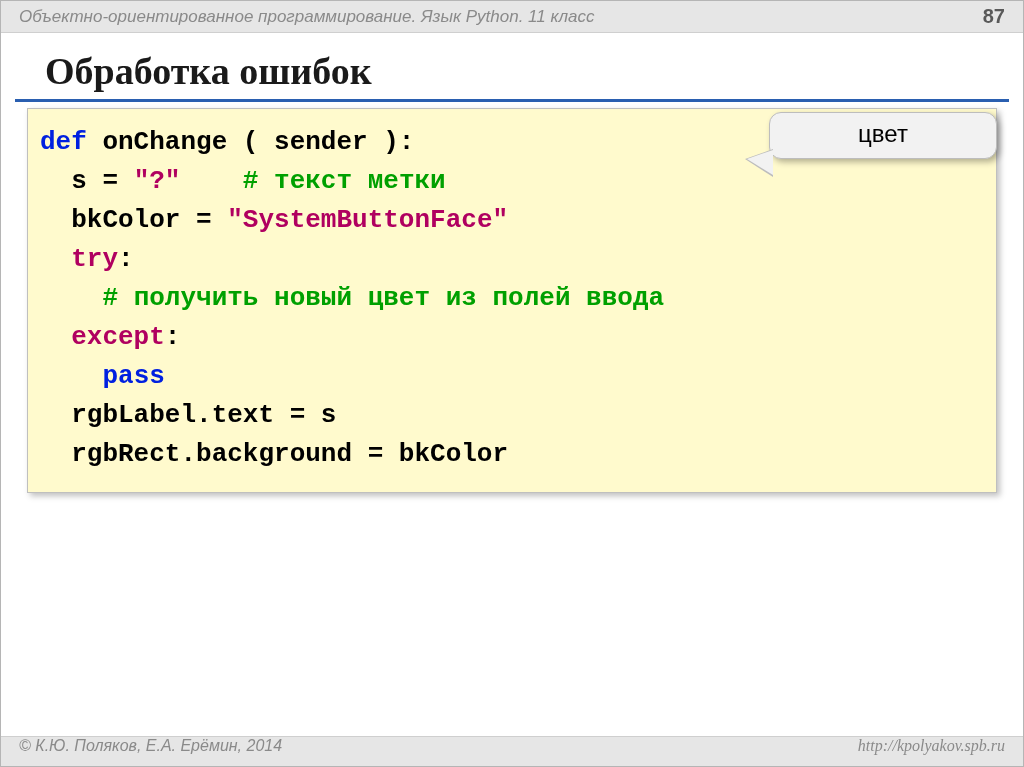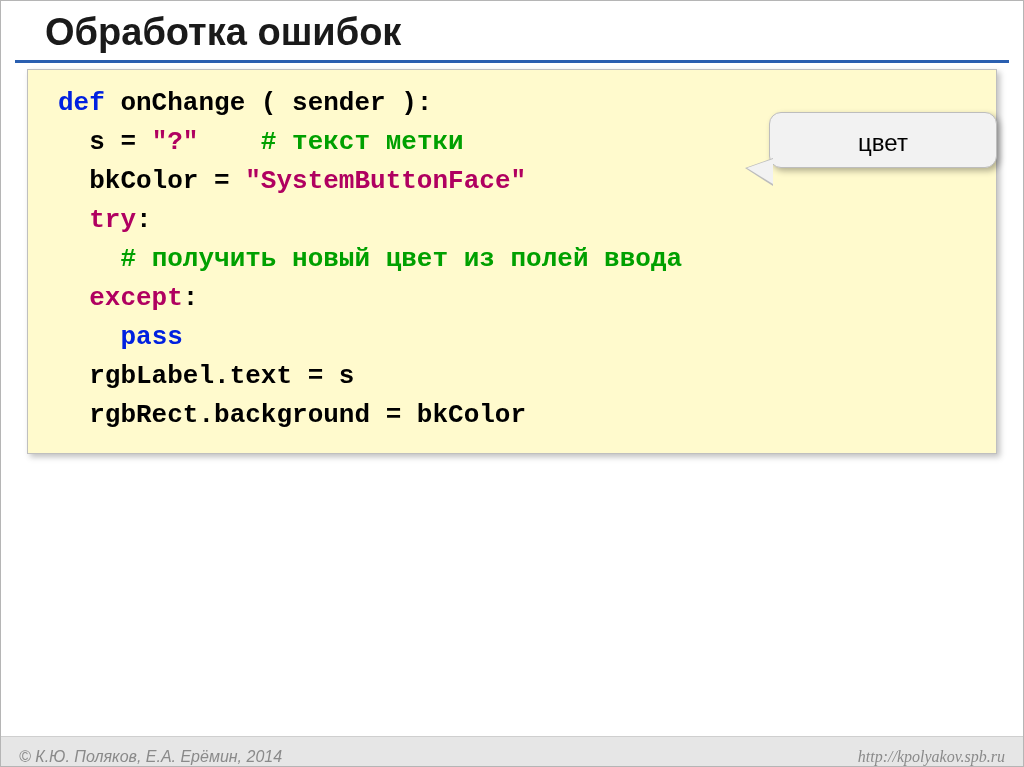--- a/index.html
+++ b/index.html
@@ -26,34 +26,35 @@
   }
   .page-number {
     margin-left: auto;
     font-style: normal;
     font-weight: bold;
     color: #595959;
     font-size: 20px;
   }
 
   .title {
-    padding: 10px 30px 6px 30px;
+    padding: 16px 30px 6px 30px;
     color: #1a1a1a;
     font-size: 38px;
     font-weight: bold;
     border-bottom: 3px solid #2a5fb0;
     margin: 0 14px;
+    font-family: Liberation Serif, serif;
   }
 
   .code-block {
     margin: 6px 26px 0 26px;
     background: #fffacd;
     border: 1px solid #bfbfbf;
     box-shadow: 3px 3px 6px rgba(0,0,0,0.25);
-    padding: 14px 16px 18px 30px;
+    padding: 14px 16px 18px 12px;
     font-family: "Courier New", Courier, monospace;
     font-size: 26px;
     line-height: 1.50;
     color: #000;
     font-weight: bold;
     white-space: pre;
   }
   .kw-def { color: #0020e0; }
   .kw-str { color: #b00060; }
   .kw-cmt { color: #00a000; }
@@ -62,21 +63,21 @@
 
   .callout {
     position: absolute;
     top: 111px;
     right: 26px;
     width: 228px;
     background: #f2f2f2;
     border: 1px solid #bdbdbd;
     border-radius: 12px;
     box-shadow: 3px 3px 6px rgba(0,0,0,0.30);
-    padding: 16px 10px 10px 10px;
+    padding: 7px 10px 10px 10px;
     text-align: center;
     font-size: 24px;
     color: #000;
   }
   .callout-tail {
     position: absolute;
     left: -24px;
     bottom: 8px;
     width: 0; height: 0;
   }
@@ -97,33 +98,37 @@
     left: 1px; top: 0;
   }
 
   .footer {
     position: absolute;
     left: 0; right: 0; bottom: 0;
     height: 30px;
     background: #e6e6e6;
     border-top: 1px solid #cfcfcf;
     display: flex;
-    align-items: flex-end;
+    align-items: flex-start;
     padding: 0 18px;
     font-style: italic;
     color: #8a8a8a;
     font-size: 16px;
   }
   .footer-right { margin-left: auto; font-family: Liberation Serif, serif; }
 </style>
 </head>
 <body>
 
 <div class="slide">
 
+  <div class="header-bar">
+    <span>Объектно-ориентированное программирование. Язык Python. 11 класс</span>
+    <span class="page-number">87</span>
+  </div>
 
   <div class="title">Обработка ошибок</div>
 
   <div class="code-block"><span class="kw-def">def</span><span> onChange ( sender ):</span>
 <span>  s = </span><span class="kw-str">"?"</span><span>    </span><span class="kw-cmt"># текст метки</span>
 <span>  bkColor = </span><span class="kw-str">"SystemButtonFace"</span>
 <span class="kw-key">  try</span><span>:</span>
 <span>    </span><span class="kw-cmt"># получить новый цвет из полей ввода</span>
 <span class="kw-key">  except</span><span>:</span>
 <span>    </span><span class="kw-pass">pass</span>

